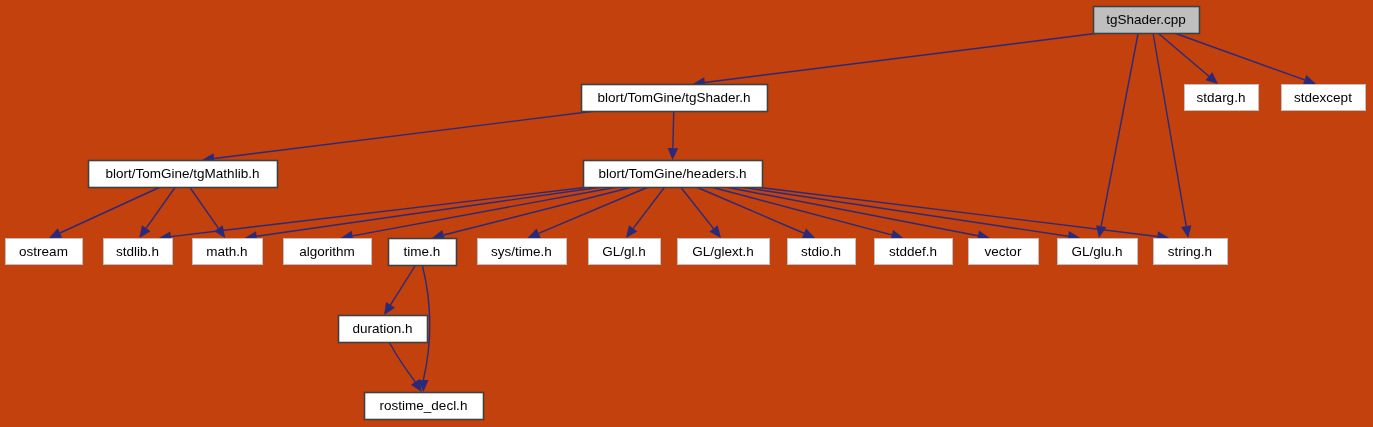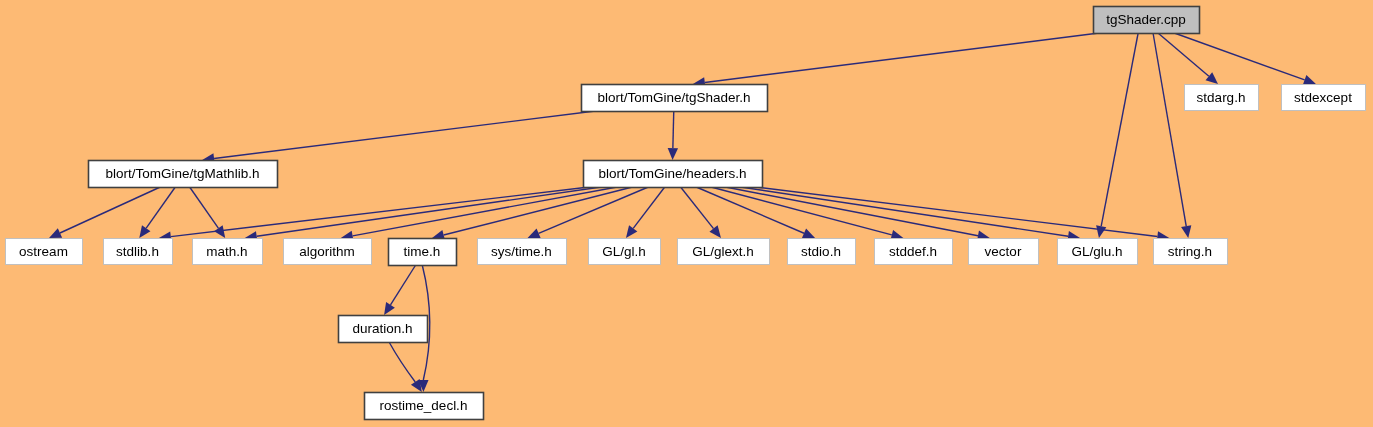--- a/index.html
+++ b/index.html
@@ -4,21 +4,21 @@
 <style>
   html, body {
     margin: 0;
     padding: 0;
     background: #ffffff;
   }
   #graph-root {
     position: relative;
     width: 1373px;
     height: 427px;
-    background: #fdba74;
+    background: #c2410c;
     font-family: "Liberation Sans", sans-serif;
     overflow: hidden;
   }
   svg#graph-canvas {
     position: absolute;
     left: 0;
     top: 0;
     width: 1373px;
     height: 427px;
     display: block;

